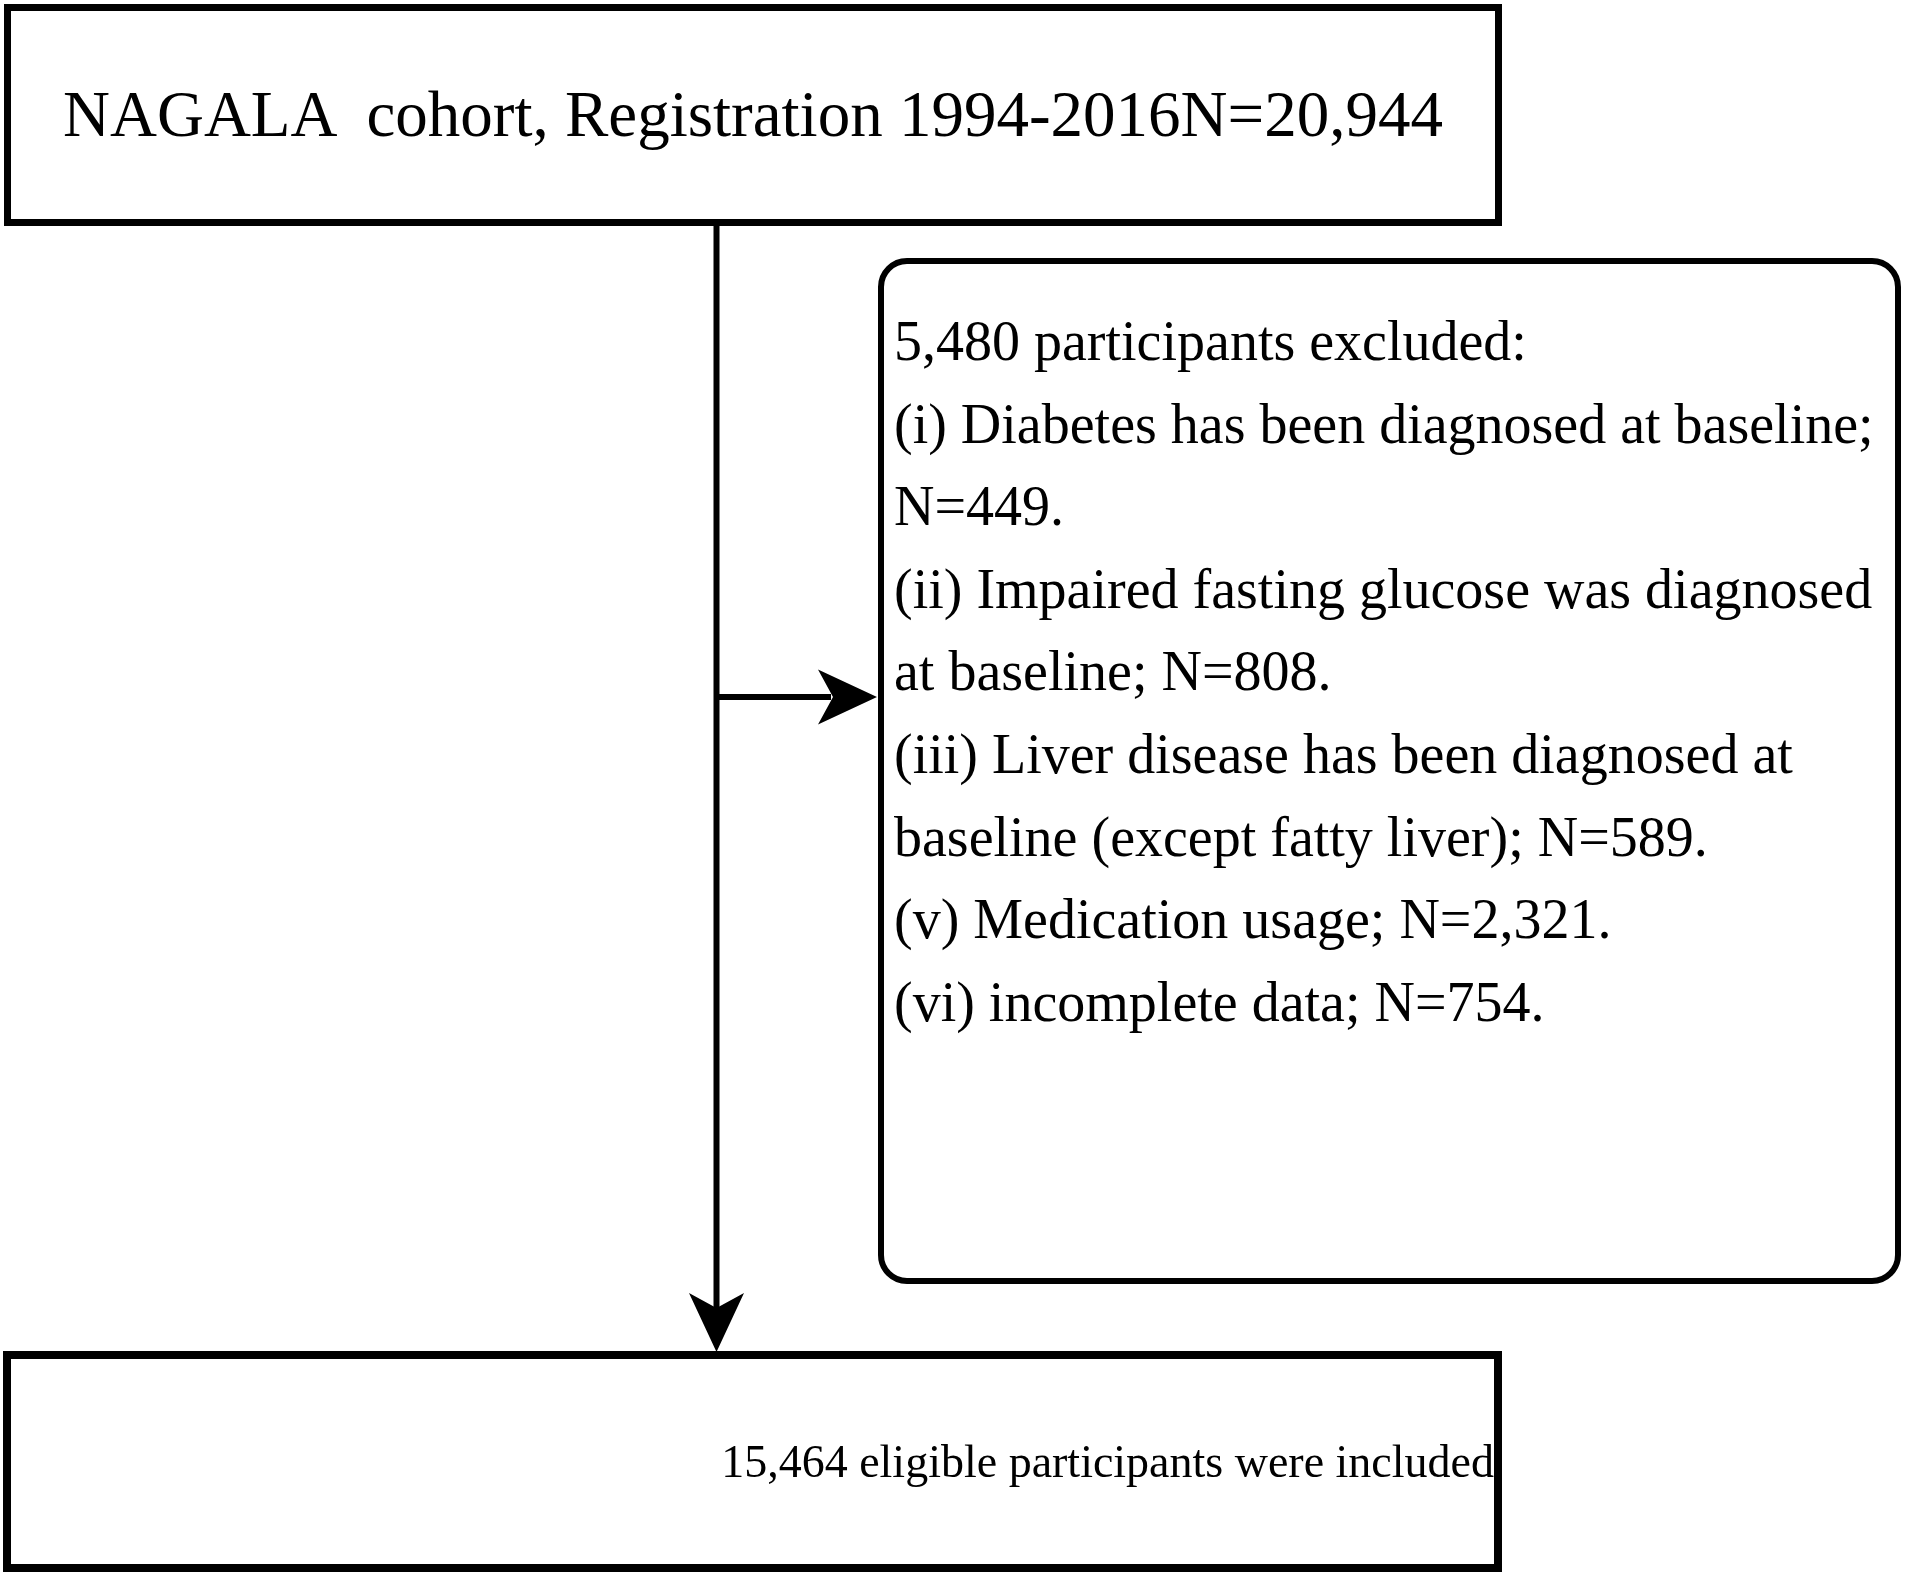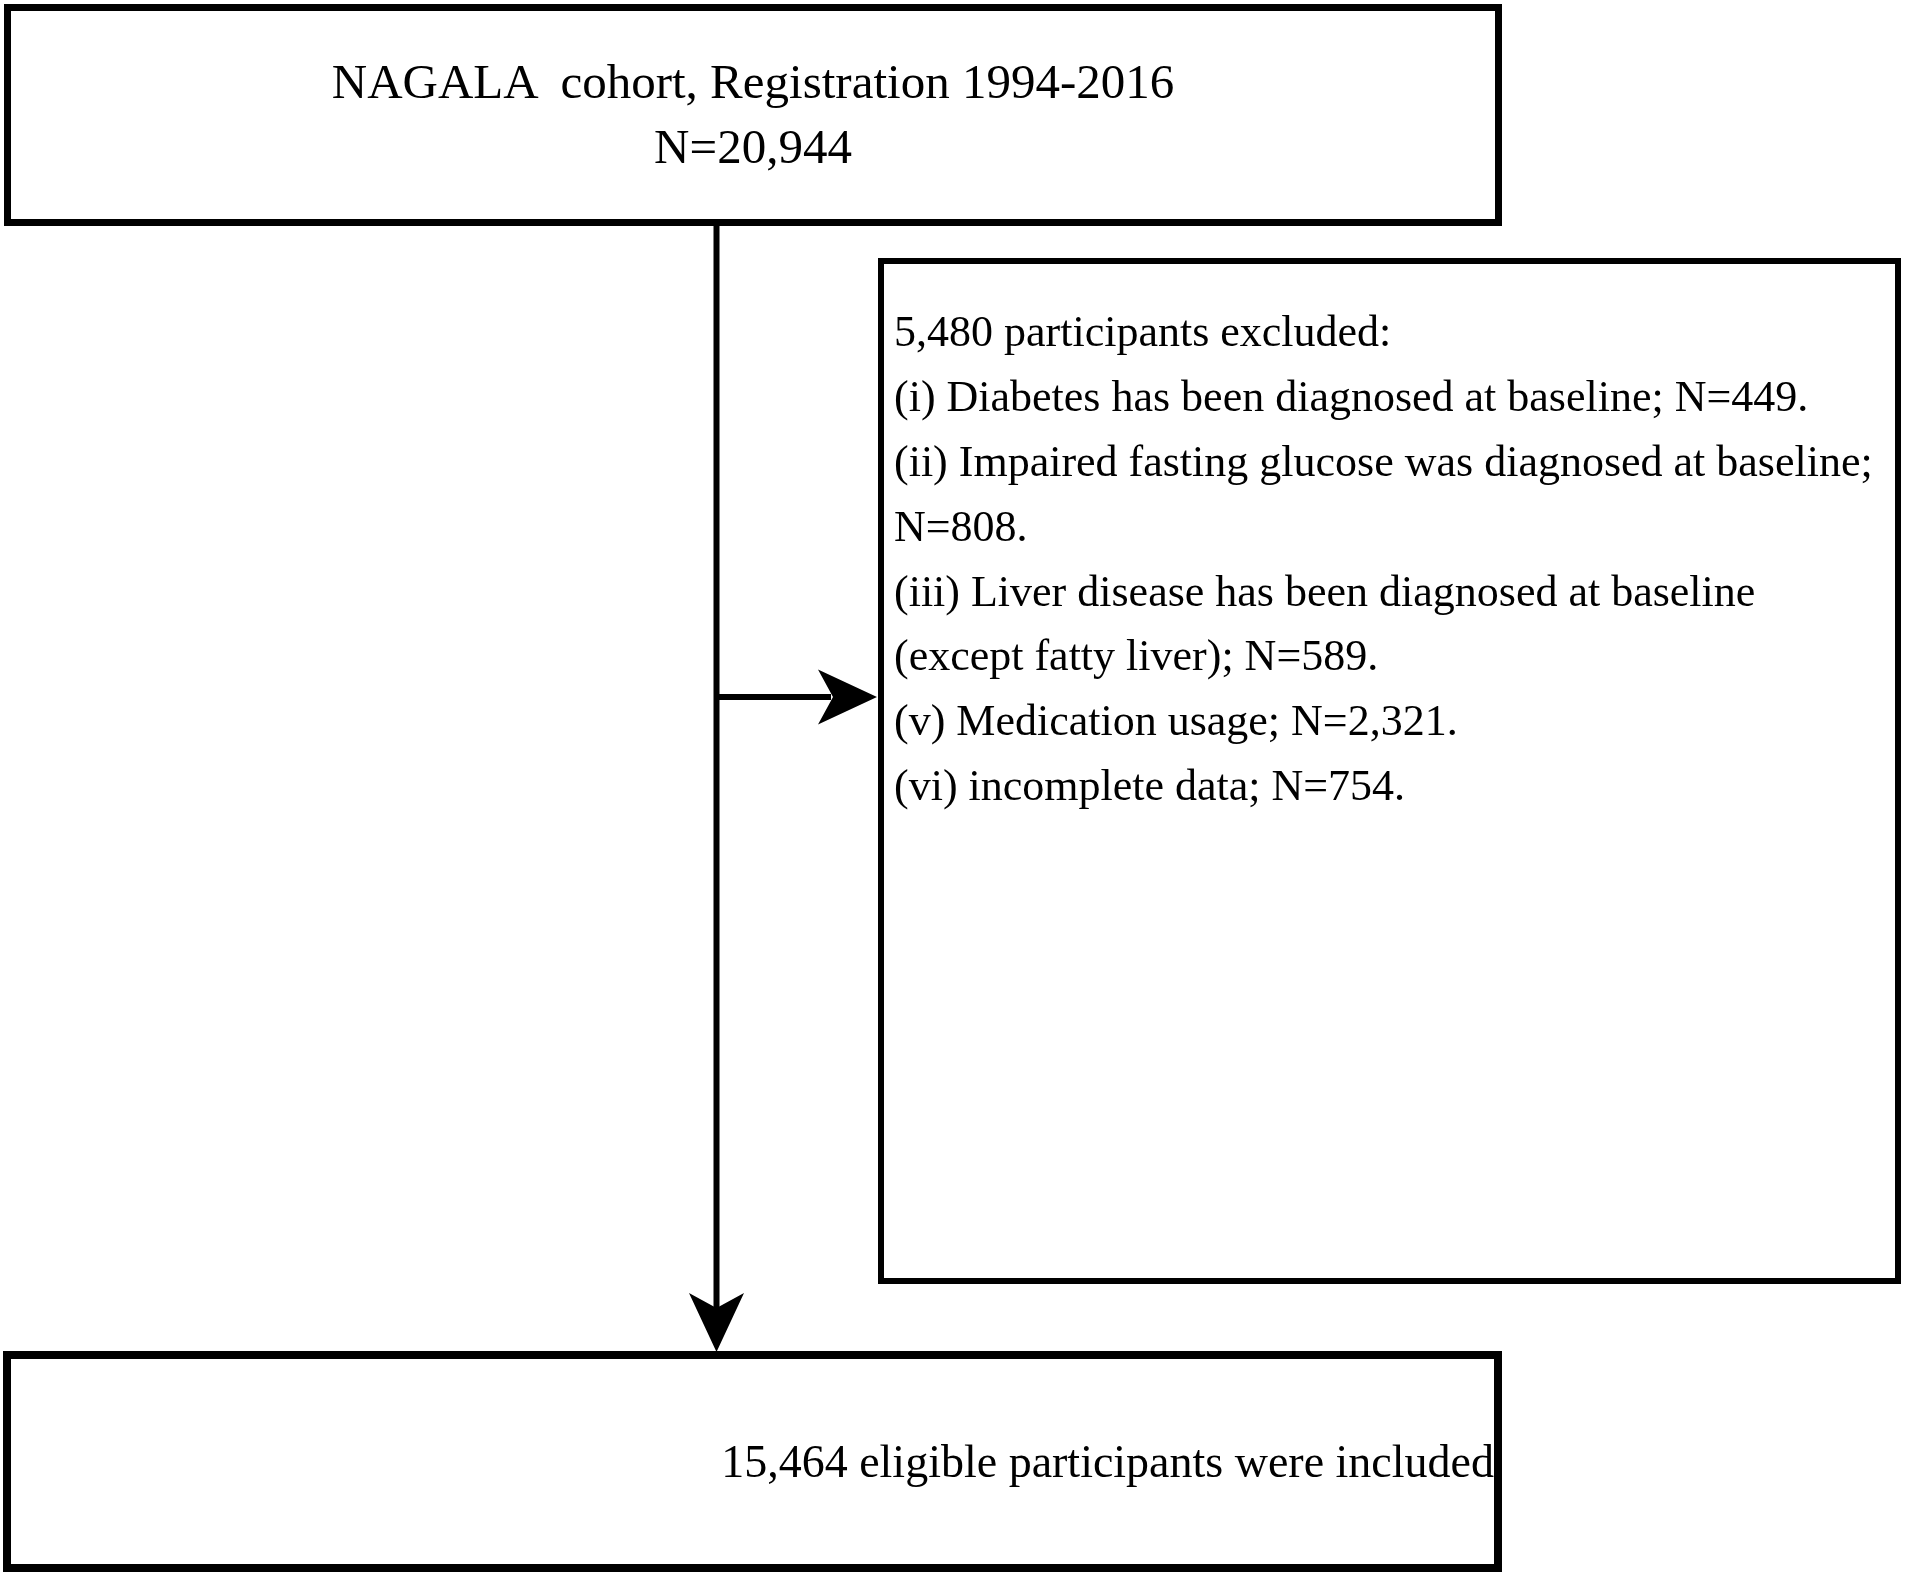--- a/index.html
+++ b/index.html
@@ -21,40 +21,41 @@
     box-sizing: border-box;
     background: #ffffff;
     border: 7px solid #000000;
   }
   #top-box {
     left: 4px;
     top: 4px;
     width: 1498px;
     height: 222px;
     display: flex;
-    flex-direction: column;
+    flex-direction: row;
     justify-content: center;
     align-items: center;
     text-align: center;
-    font-size: 49px;
+    font-size: 65px;
     line-height: 1.32;
   }
   #top-box .line1 {
     white-space: pre-wrap; 
   }
   #exclusion-box {
     left: 878px;
     top: 258px;
     width: 1023px;
     height: 1026px;
     border-width: 6px;
-    font-size: 44px;
+    font-size: 56px;
     line-height: 1.475;
     padding: 36px 8px 8px 10px;
     text-align: left;
+    border-radius: 29px;
   }
   #exclusion-box .excl-item {
     margin: 0;
   }
   #bottom-box {
     left: 3px;
     top: 1351px;
     width: 1499px;
     height: 221px;
     border-width: 8px;

